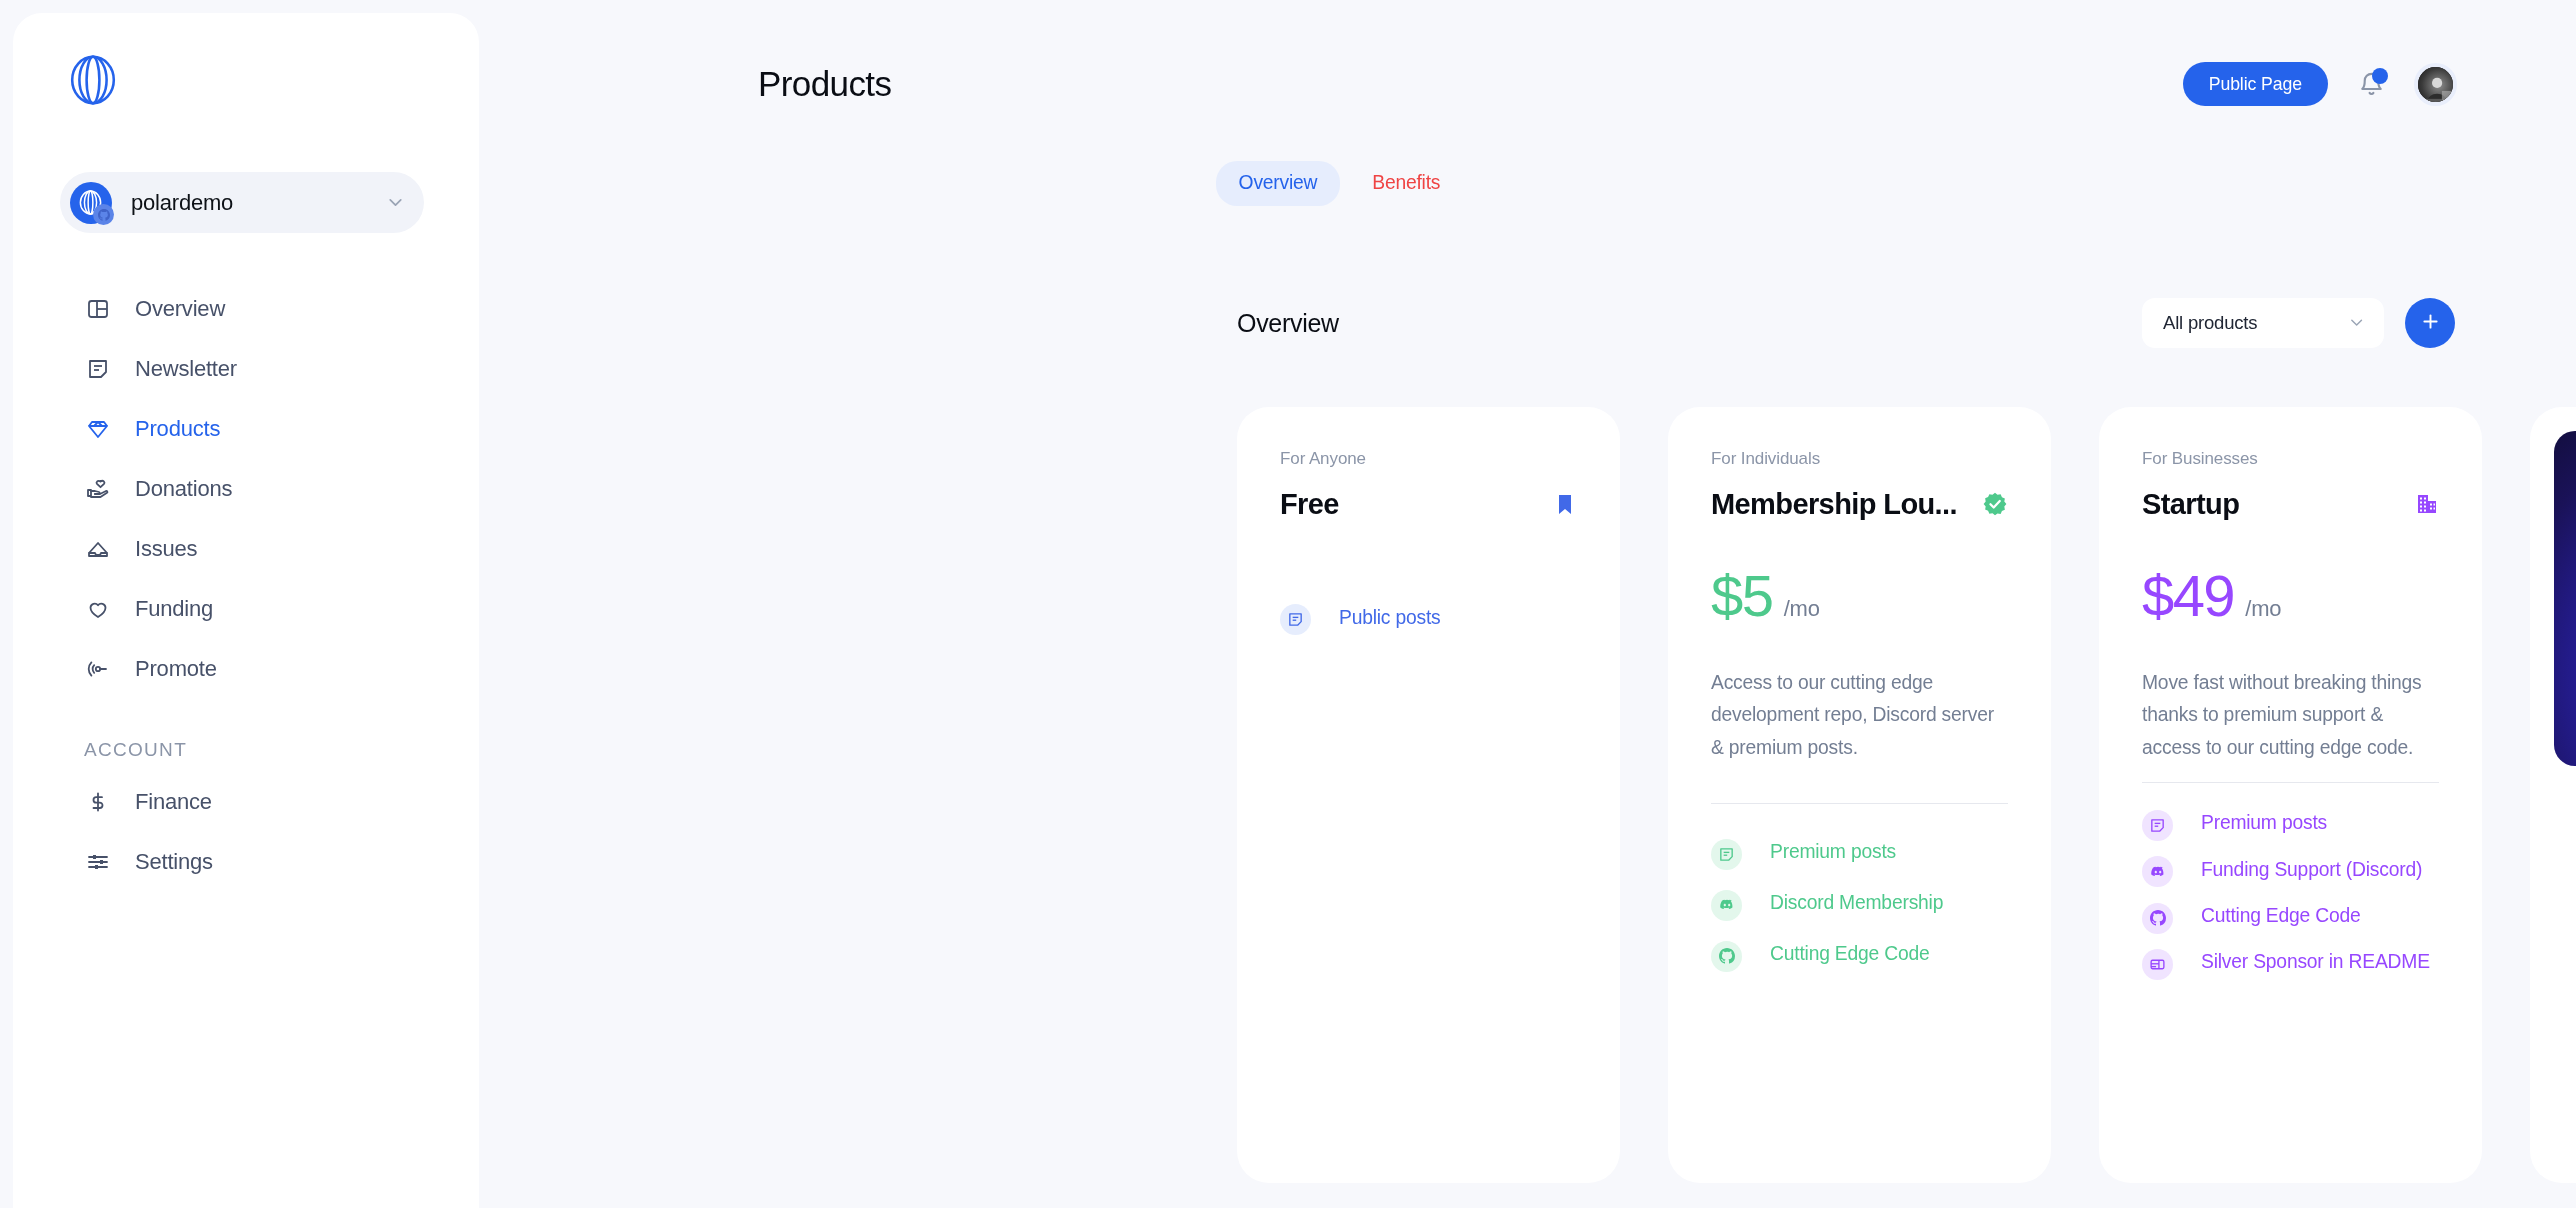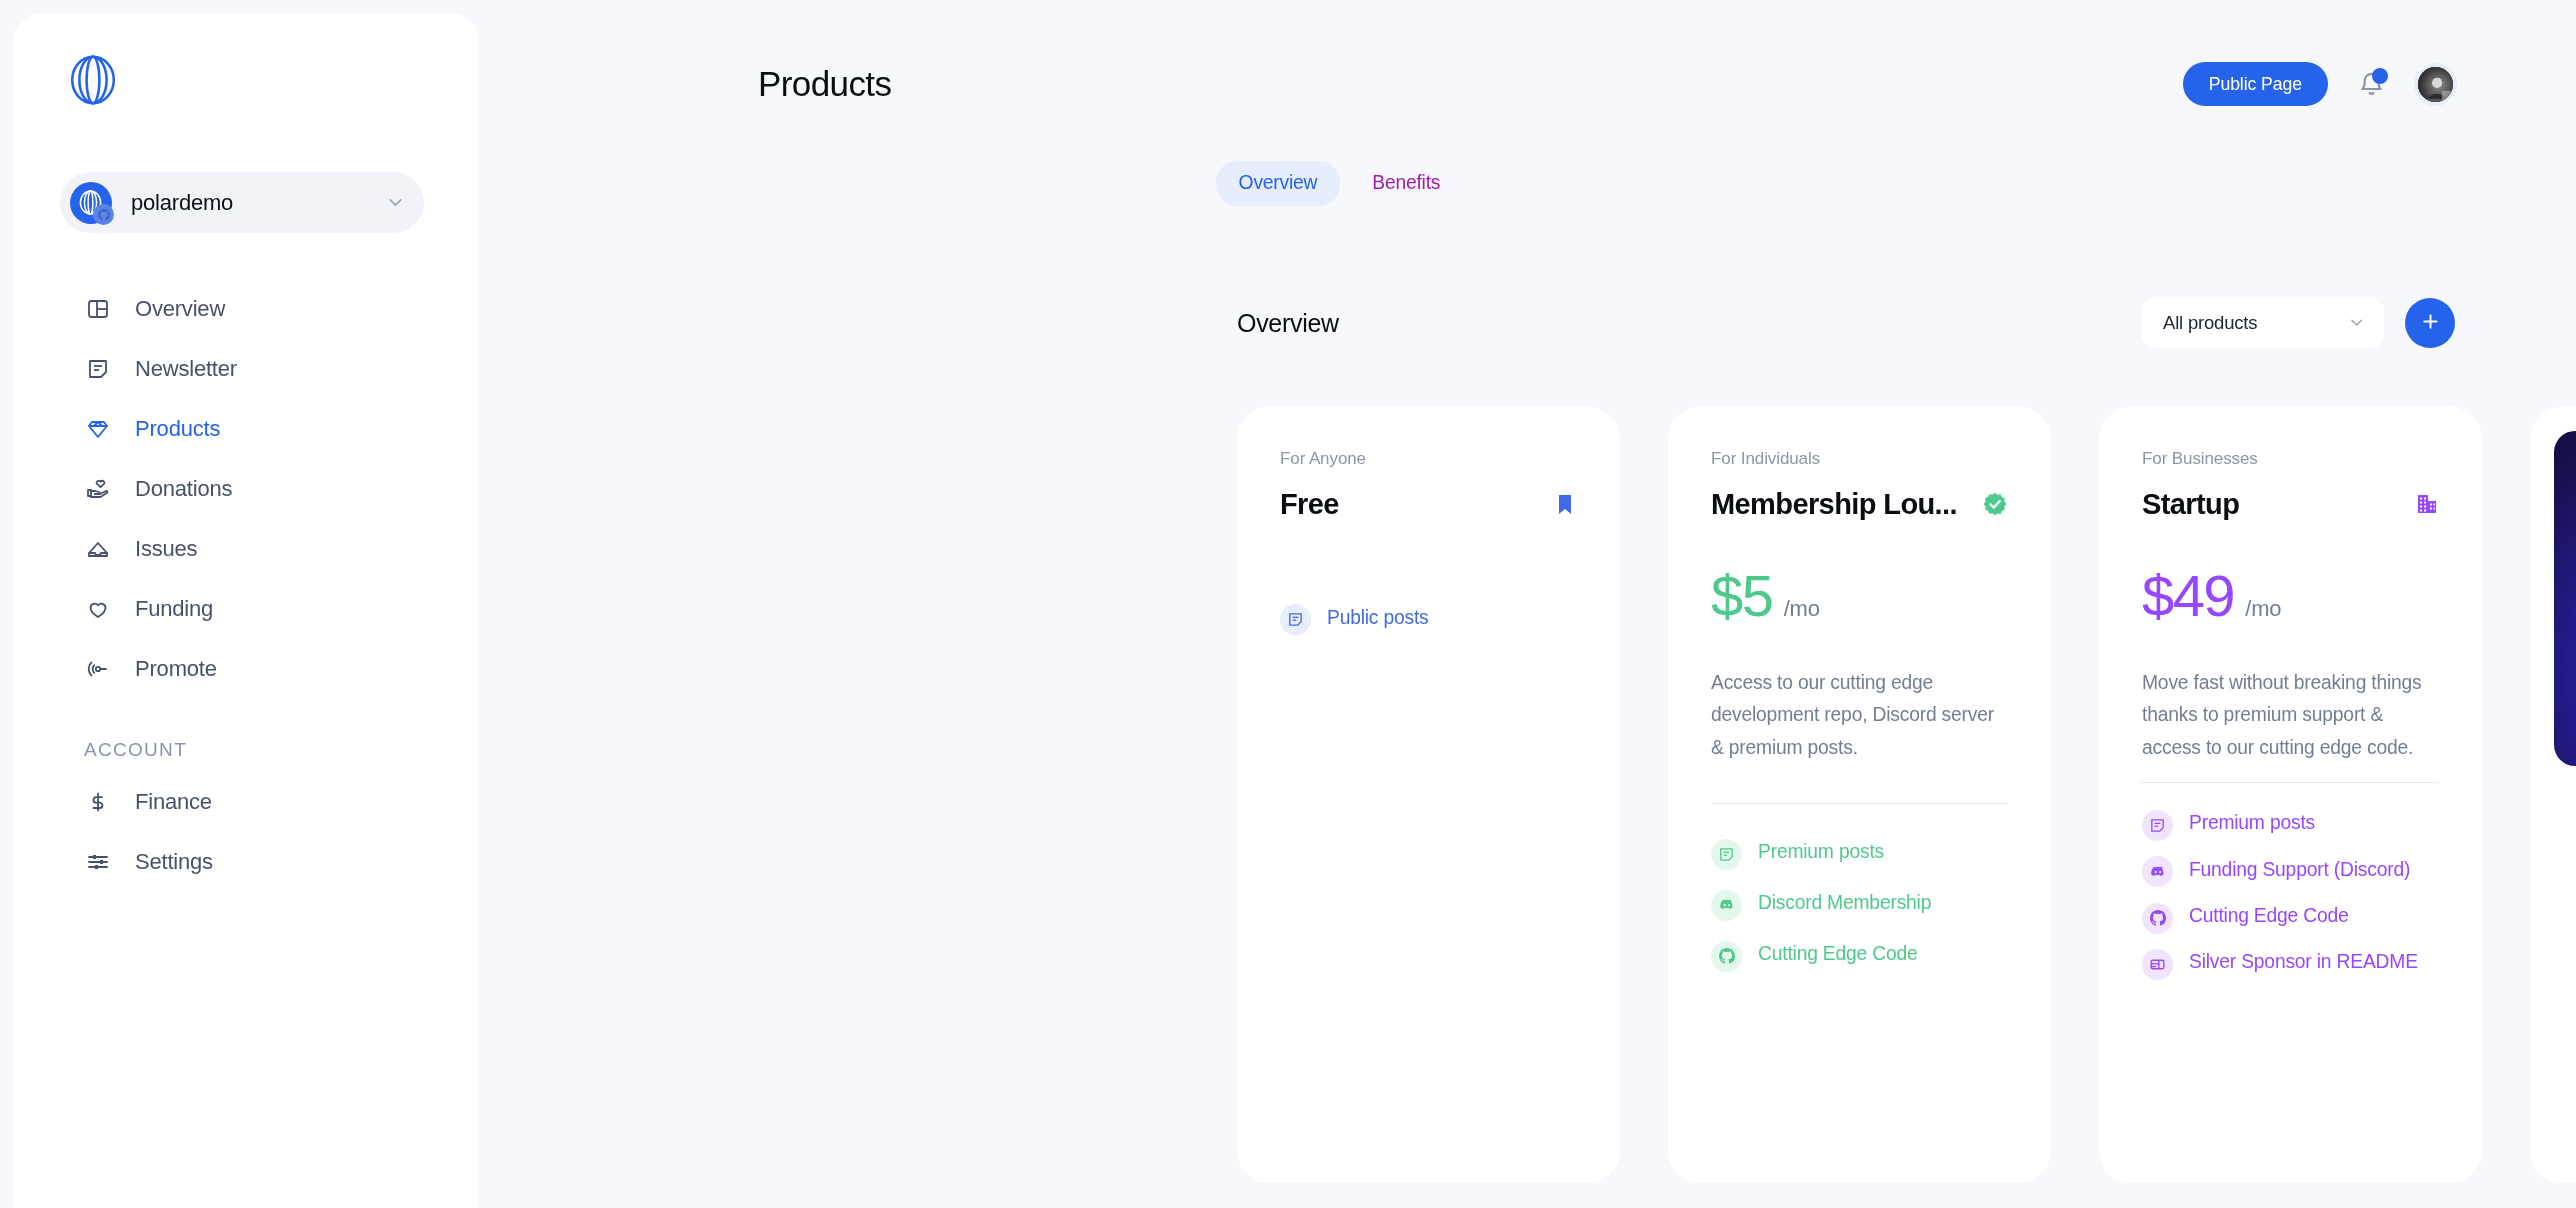--- a/index.html
+++ b/index.html
@@ -103,21 +103,21 @@
     width: 43px; height: 43px; border-radius: 50%;
     border: 4px solid #e9eefb;
     overflow: hidden; cursor: pointer;
     background: #1b1b1b;
     position: relative;
   }
 
   .tabs { position: absolute; left: 738px; top: 161px; display: flex; align-items: center; gap: 9.7px; }
   .tab {
     font-size: 19.3px; padding: 11.3px 22.6px; border-radius: 21px;
-    cursor: pointer; color: #a21caf; letter-spacing: -0.2px;
+    cursor: pointer; color: #ef4444; letter-spacing: -0.2px;
   }
   .tab.active { background: #e6edfd; color: #2563eb; font-weight: 500; }
 
   .section-bar {
     position: absolute; left: 759px; top: 298px; right: 121px; height: 50px;
     display: flex; align-items: center; justify-content: space-between;
   }
   .section-title { font-size: 25px; font-weight: 500; color: #0a0d14; letter-spacing: -0.3px; }
   .section-actions { display: flex; align-items: center; gap: 21px; }
   .select-box {
@@ -164,21 +164,21 @@
   .price-amount { font-size: 58px; font-weight: 300; letter-spacing: -1.6px; line-height: 1; }
   .price-period { font-size: 22px; color: #737e93; margin-left: 11.3px; letter-spacing: -0.2px; }
 
   .card-desc {
     margin-top: 42px;
     font-size: 19.3px; line-height: 1.68; color: #737e93; letter-spacing: -0.2px;
   }
   .card-divider { margin-top: 39px; height: 0.8px; background: #e6e8ee; }
 
   .benefits { margin-top: 34px; display: flex; flex-direction: column; gap: 19.3px; }
-  .benefit { display: flex; align-items: flex-start; gap: 16px; }
+  .benefit { display: flex; align-items: flex-start; gap: 28px; }
   .benefit-icon {
     width: 31px; height: 31px; border-radius: 50%;
     display: flex; align-items: center; justify-content: center;
     flex: 0 0 auto; margin-top: 0.8px;
   }
   .benefit-label { font-size: 19.3px; line-height: 1.42; letter-spacing: -0.2px; }
 
   
   .card.product { padding: 24px 24px 37px 24px; }
   .product-cover {

